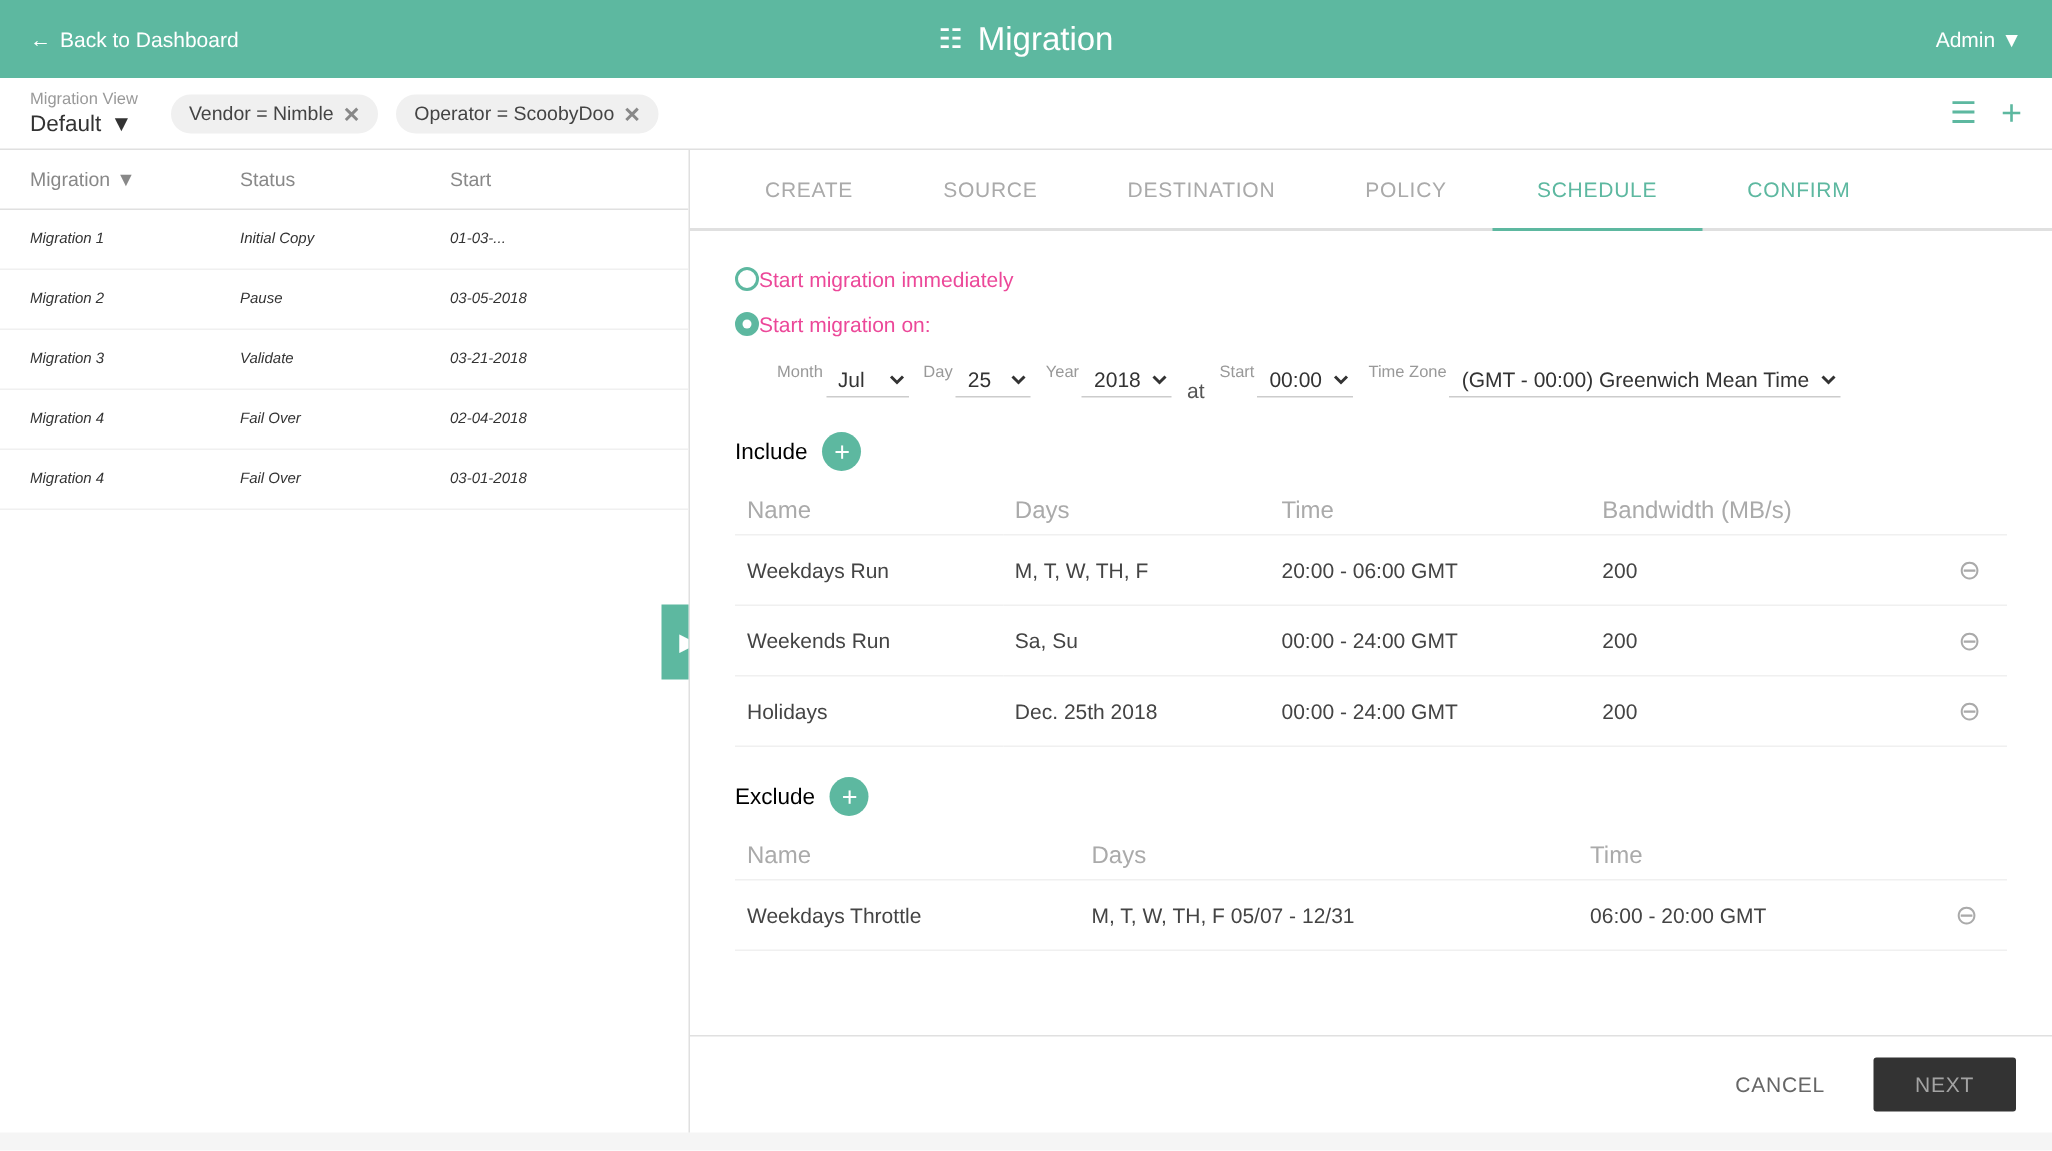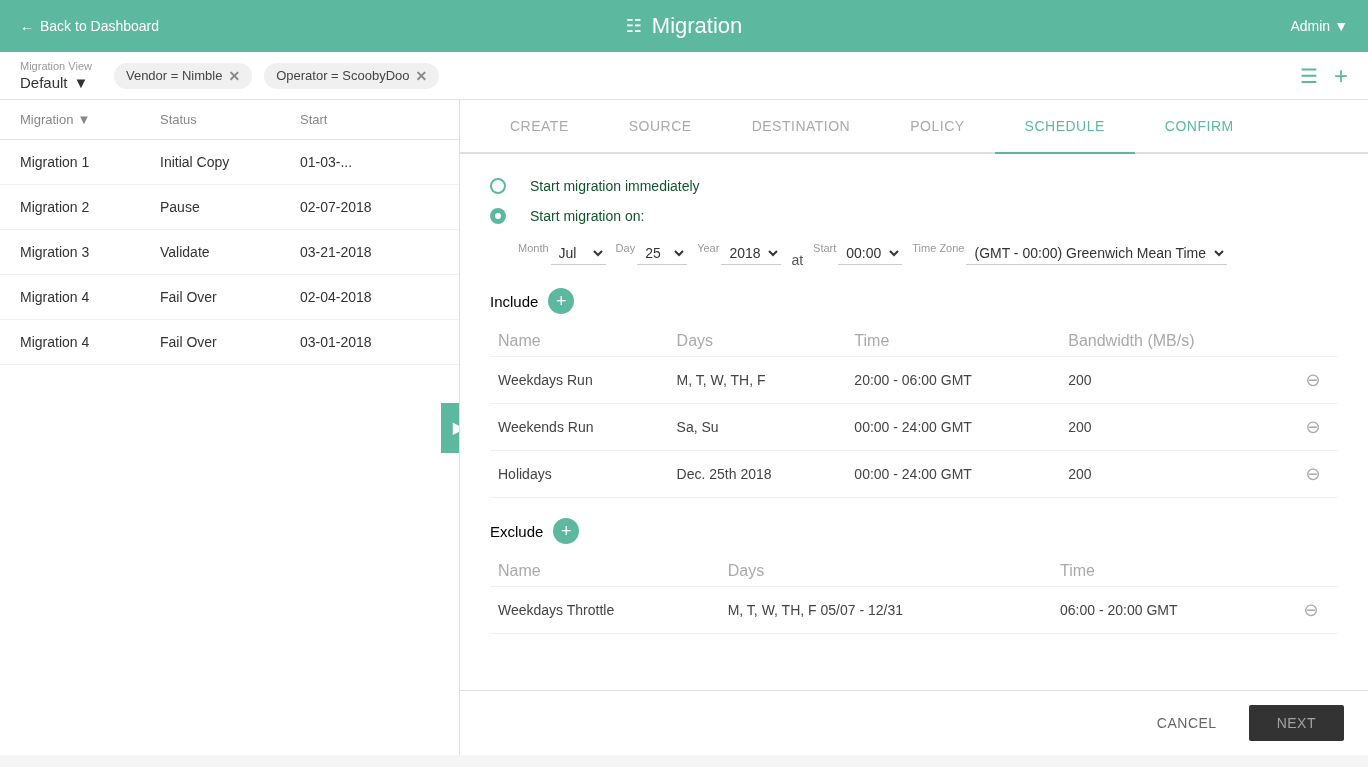--- a/index.html
+++ b/index.html
@@ -117,23 +117,24 @@
       font-size: 13px;
       color: #888;
     }
     .col-migration { width: 140px; display: flex; align-items: center; gap: 4px; }
     .col-status { width: 140px; }
     .col-start { flex: 1; }
     .table-row {
       display: flex;
       padding: 14px 20px;
       border-bottom: 1px solid #f0f0f0;
-      font-size: 14px;
+      font-size: 10px;
       color: #333;
       cursor: pointer;
+      font-style: italic;
     }
 
     
     .collapse-btn {
       position: absolute;
       right: -18px;
       top: 50%;
       transform: translateY(-50%);
       width: 36px;
       height: 50px;
@@ -190,24 +191,24 @@
     .wizard-content {
       flex: 1;
       padding: 24px 30px;
       overflow-y: auto;
     }
 
     
     .start-option {
       display: flex;
       align-items: center;
-      gap: 24px;
+      gap: 0;
       margin-bottom: 14px;
       font-size: 14px;
-      color: #14532d;
+      color: #ec4899;
     }
     .radio-circle {
       width: 16px;
       height: 16px;
       border-radius: 50%;
       border: 2px solid #5db8a0;
       display: flex;
       align-items: center;
       justify-content: center;
       flex-shrink: 0;
@@ -388,21 +389,21 @@
 
     <div id="table-rows-container">
         <div class="table-row">
     <div class="col-migration">Migration 1</div>
     <div class="col-status">Initial Copy</div>
     <div class="col-start">01-03-...</div>
   </div>
         <div class="table-row">
     <div class="col-migration">Migration 2</div>
     <div class="col-status">Pause</div>
-    <div class="col-start">02-07-2018</div>
+    <div class="col-start">03-05-2018</div>
   </div>
         <div class="table-row">
     <div class="col-migration">Migration 3</div>
     <div class="col-status">Validate</div>
     <div class="col-start">03-21-2018</div>
   </div>
         <div class="table-row">
     <div class="col-migration">Migration 4</div>
     <div class="col-status">Fail Over</div>
     <div class="col-start">02-04-2018</div>

